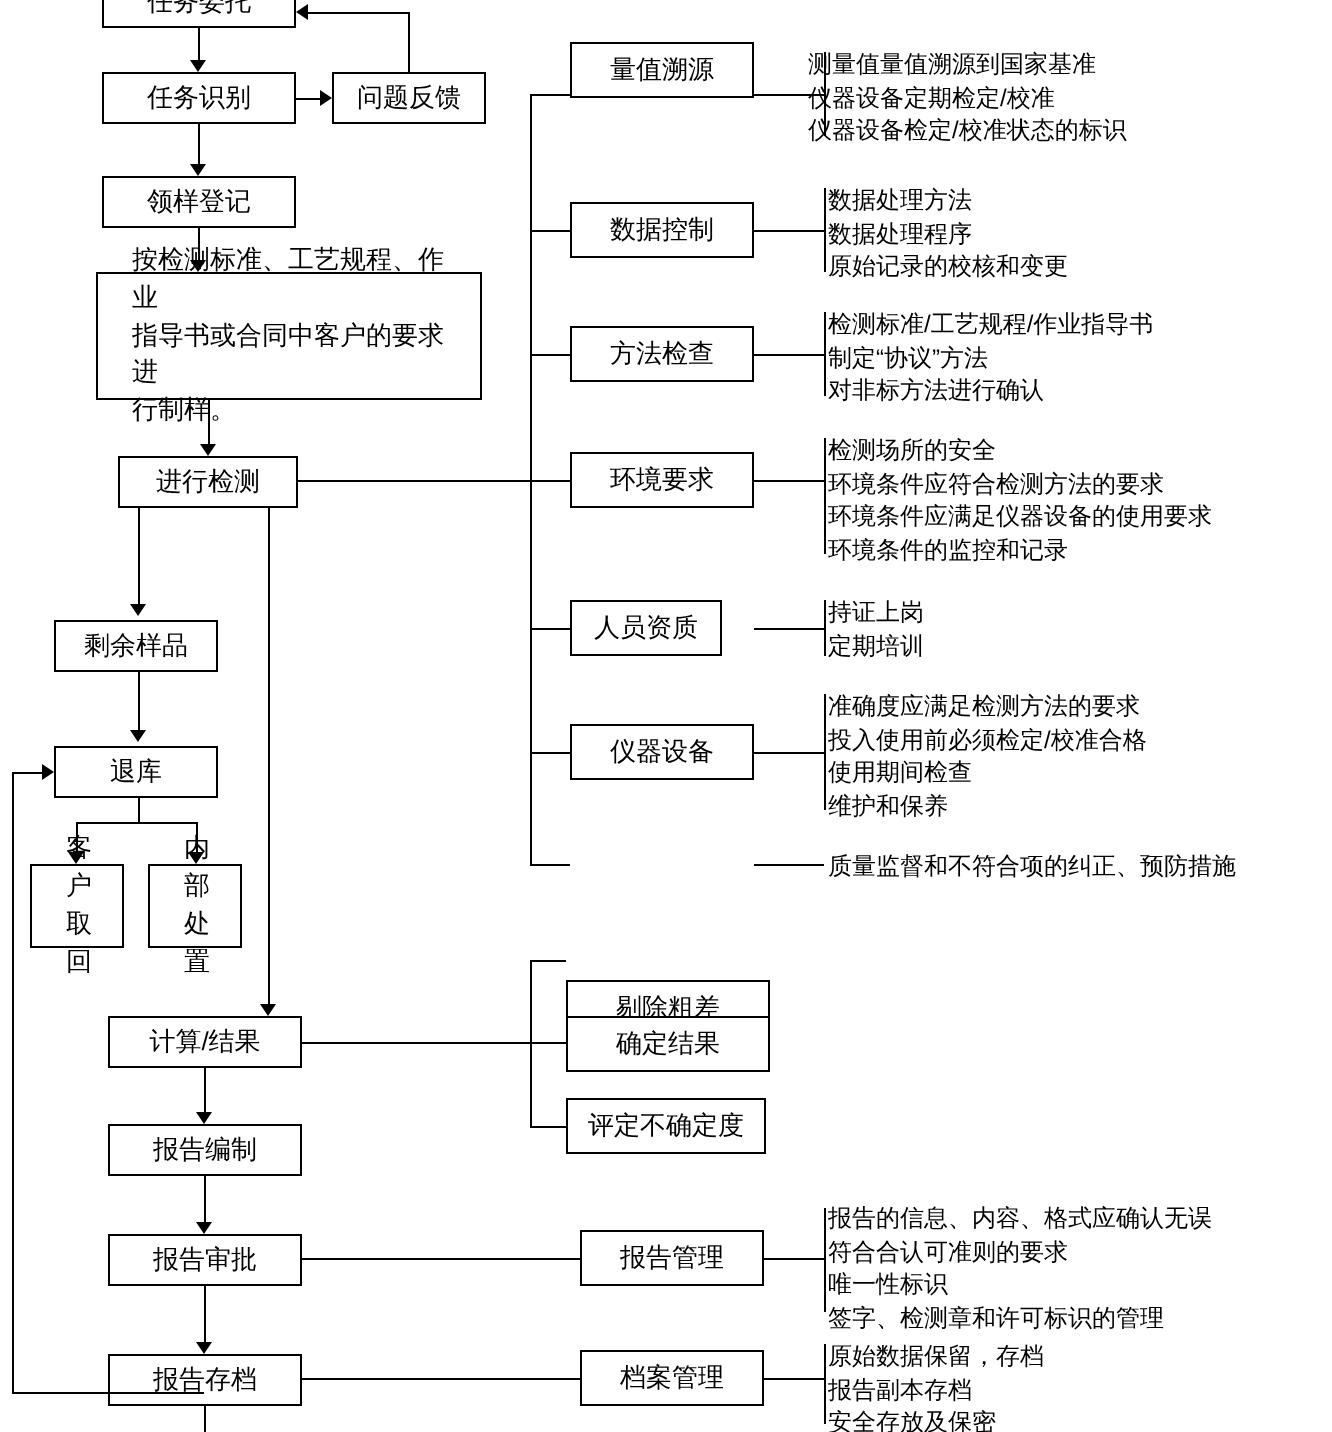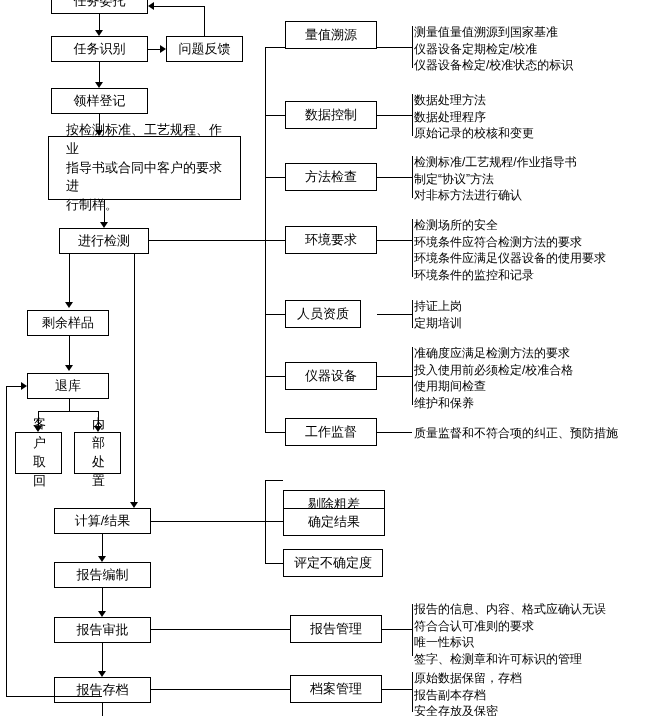--- a/index.html
+++ b/index.html
@@ -124,33 +124,32 @@
   <div class="node" style="left:285px; top:101px; width:92px; height:28px;">数据控制</div>
 
   <div class="node" style="left:285px; top:163px; width:92px; height:28px;">方法检查</div>
 
   <div class="node" style="left:285px; top:226px; width:92px; height:28px;">环境要求</div>
 
   <div class="node" style="left:285px; top:300px; width:76px; height:28px;">人员资质</div>
 
   <div class="node" style="left:285px; top:362px; width:92px; height:28px;">仪器设备</div>
 
-  <div class="node" style="left:285px; top:418px; width:92px; height:28px;">工作监督</div>
 
   <div class="node" style="left:283px; top:466px; width:102px; height:28px;margin-top:24px;">剔除粗差</div>
 
   <div class="node" style="left:283px; top:508px; width:102px; height:28px;">确定结果</div>
 
   <div class="node" style="left:283px; top:549px; width:100px; height:28px;">评定不确定度</div>
 
   <div class="node" style="left:290px; top:615px; width:92px; height:28px;">报告管理</div>
 
   <div class="node" style="left:290px; top:675px; width:92px; height:28px;">档案管理</div>
 
-  <div class="notes" style="left:414px; top:24px; width:250px;">测量值量值溯源到国家基准
+  <div class="notes" style="left:404px; top:24px; width:250px;">测量值量值溯源到国家基准
 仪器设备定期检定/校准
 仪器设备检定/校准状态的标识</div>
 
   <div class="notes" style="left:414px; top:92px; width:250px;">数据处理方法
 数据处理程序
 原始记录的校核和变更</div>
 
   <div class="notes" style="left:414px; top:154px; width:250px;">检测标准/工艺规程/作业指导书
 制定“协议”方法
 对非标方法进行确认</div>

